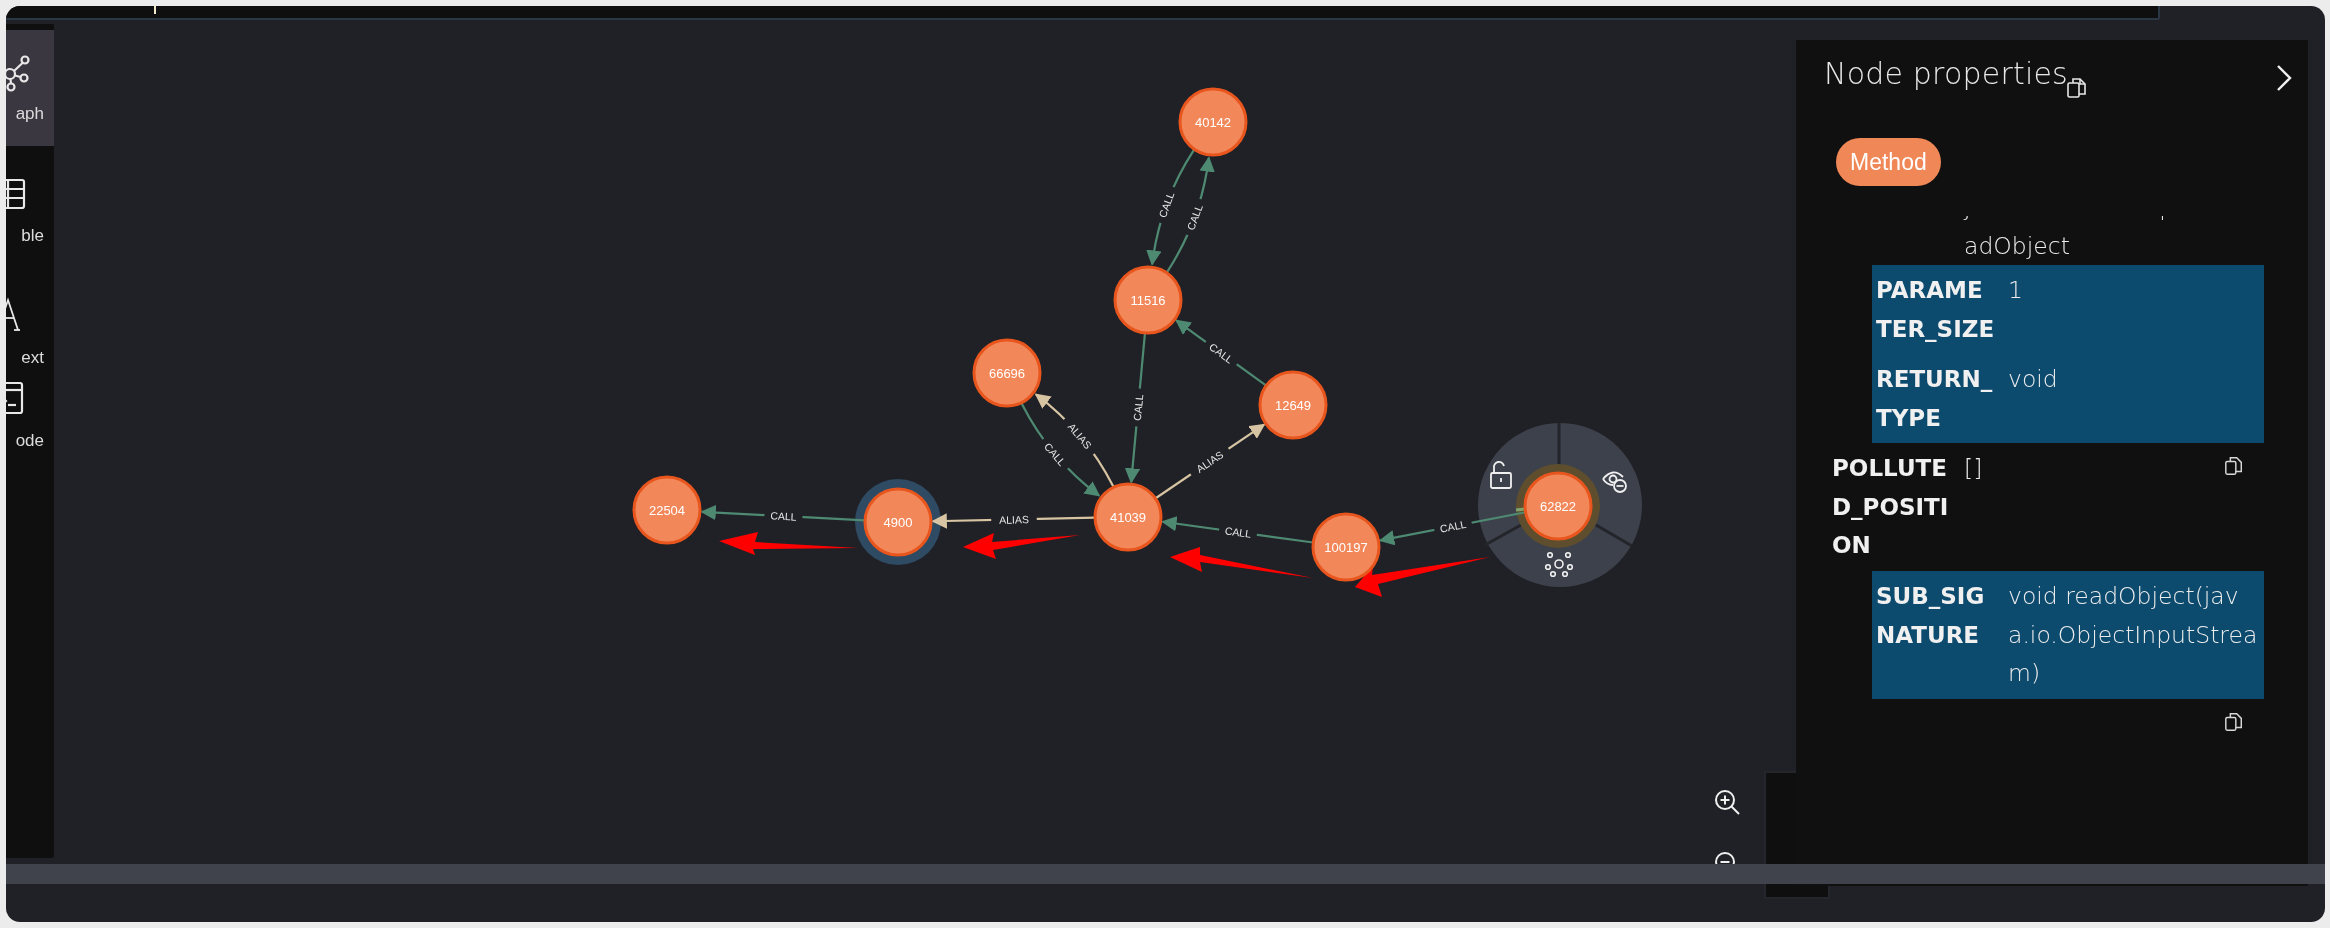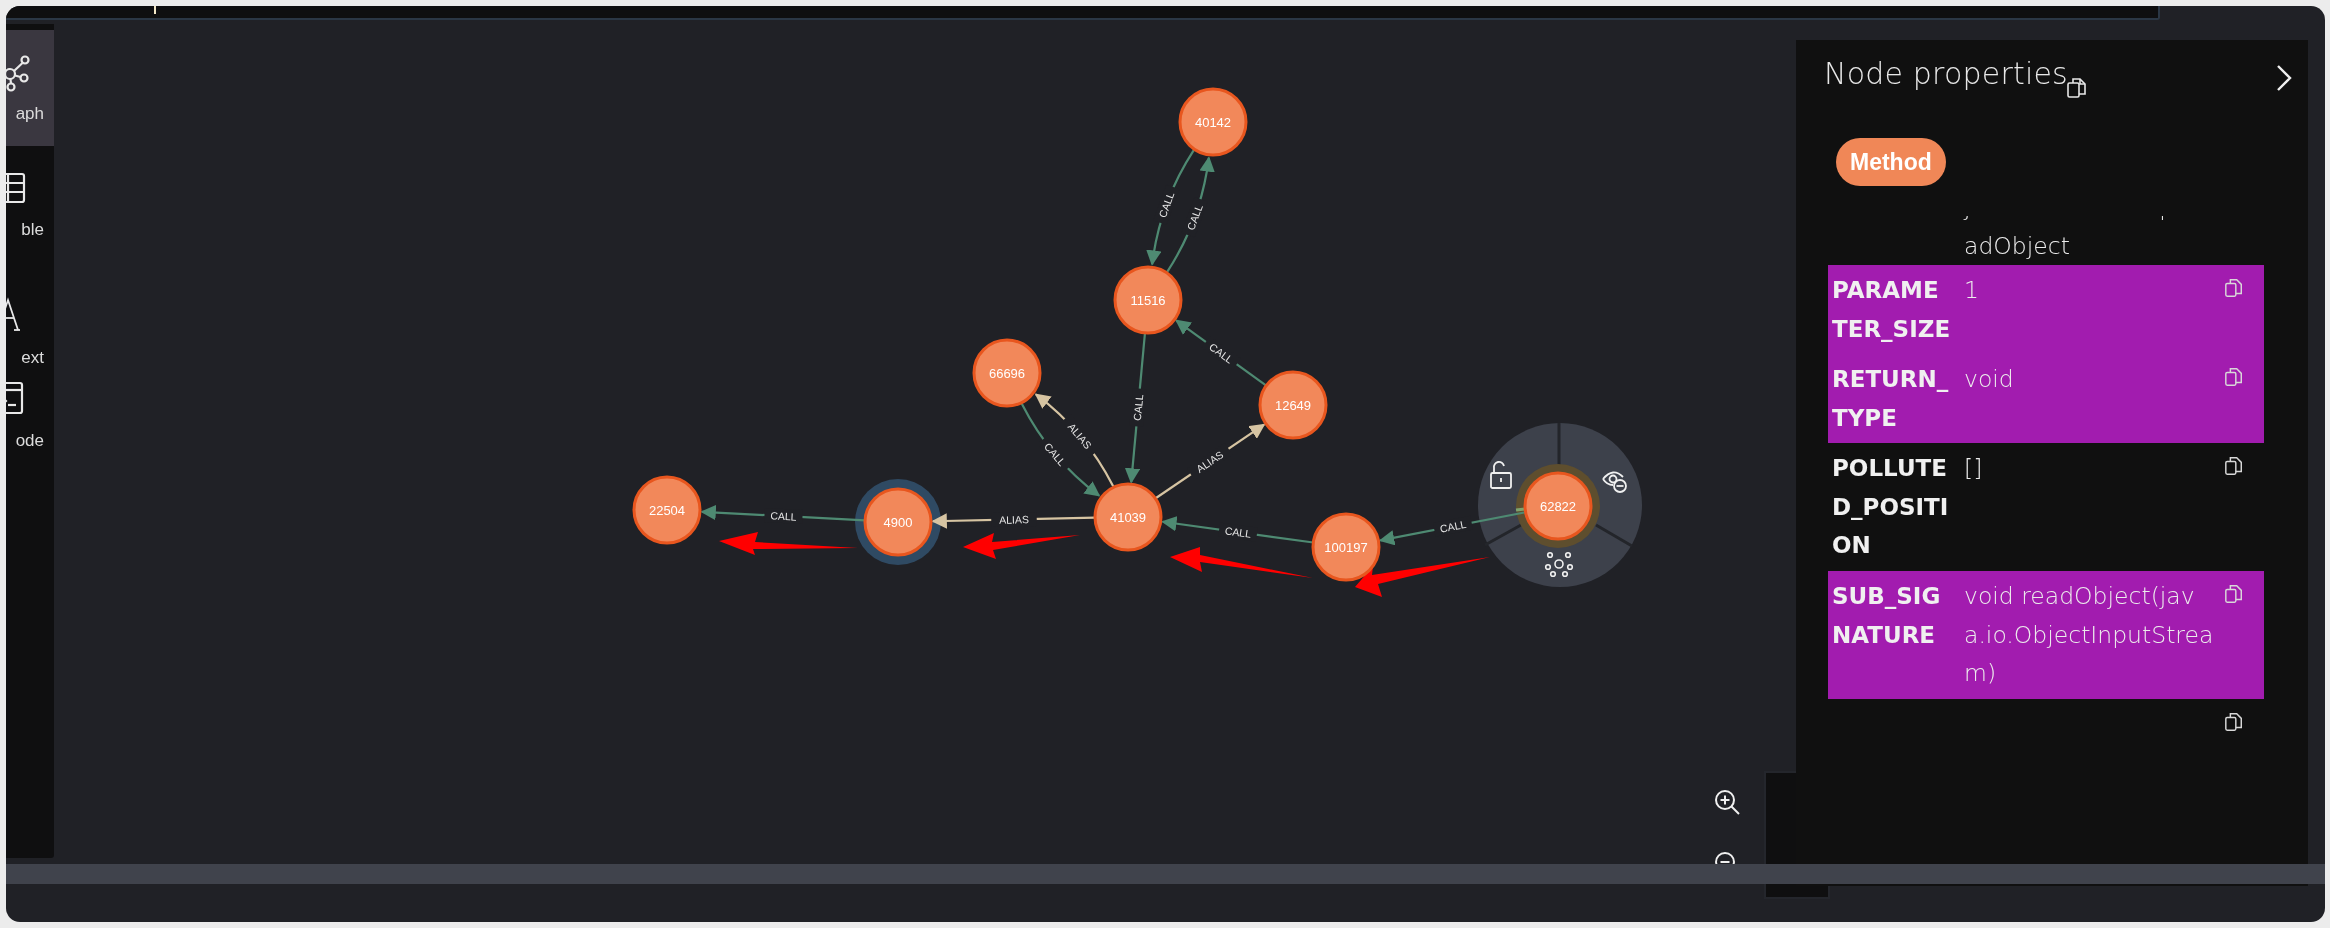--- a/index.html
+++ b/index.html
@@ -23,24 +23,24 @@
   .edge-label { font-family:"Liberation Sans", sans-serif; font-size:10.5px; fill:#e8e8e8; text-anchor:middle; dominant-baseline:central; }
   .zoom-ctl { position:absolute; left:1710px; top:751px; width:62px; height:124px; background:#0f0f10;
               border:2px solid #24262c; }
   .zoom-btn { position:absolute; left:15px; width:32px; height:32px; cursor:pointer; }
   .panel { position:absolute; left:1790px; top:34px; width:512px; height:846px; background:#101010; overflow:hidden; }
   .panel-title { position:absolute; left:28px; top:16px; font-size:30px; color:#e8e8e8;
                  font-family:"DejaVu Sans", sans-serif; font-weight:300; letter-spacing:0.2px; }
   .title-copy { position:absolute; left:270px; top:36px; width:22px; height:24px; cursor:pointer; }
   .chevron { position:absolute; left:474px; top:20px; width:28px; height:36px; cursor:pointer; }
   .badge { position:absolute; left:40px; top:98px; height:48px; padding:0 14px; line-height:48px; border-radius:24px;
-           background:#f08757; color:#fff; font-family:"Liberation Sans", sans-serif; font-weight:bold; font-size:23px; }
+           background:#f08757; color:#fff; font-family:"Liberation Sans", sans-serif; font-weight:normal; font-size:23px; }
   .rows { position:absolute; left:32px; top:176px; width:436px; height:668px; overflow:hidden; }
   .row { position:relative; width:436px; font-size:24px; line-height:38.5px; color:#e6e6e6; }
-  .row.alt { background:#a21caf; }
+  .row.alt { background:#0c4a6e;margin-left:44px; }
   .row .k { position:absolute; left:4px; top:6px; width:122px; font-weight:bold; color:#f0f0f0; word-break:break-all;
             font-family:"DejaVu Sans", sans-serif; font-size:23px; }
   .row .v { margin-left:136px; padding-top:6px; width:250px; word-break:break-all; font-family:"DejaVu Sans", sans-serif;
             font-size:23.5px; font-weight:300; color:#ececec; }
   .row .cp { position:absolute; left:396px; top:12px; width:20px; height:22px; cursor:pointer; }
   .scrollbar-h { position:absolute; left:0; top:858px; width:2319px; height:20px; background:#40434c; }
 </style>
 </head>
 <body>
 
@@ -55,21 +55,21 @@
         <circle cx="16" cy="22" r="5"></circle>
           <circle cx="31" cy="8" r="3.5"></circle>
           <circle cx="30" cy="26" r="3.5"></circle>
           <circle cx="17" cy="35" r="3.5"></circle>
         <line x1="20" y1="19" x2="29" y2="10.5"></line>
           <line x1="21" y1="23.5" x2="26.5" y2="25"></line>
           <line x1="16.5" y1="27" x2="17" y2="31.5"></line>
       </svg>
       <span class="lbl">aph</span>
     </div>
-    <div class="side-item" style="top:122px">
+    <div class="side-item" style="top:128px">
       <svg class="ico" viewBox="0 0 40 40" fill="none" stroke="#e8e8e8" stroke-width="2.2">
         <rect x="6" y="6" width="24" height="28" rx="2"></rect>
           <line x1="6" y1="15" x2="30" y2="15"></line>
           <line x1="6" y1="24" x2="30" y2="24"></line>
           <line x1="14" y1="6" x2="14" y2="34"></line>
       </svg>
       <span class="lbl">ble</span>
     </div>
     <div class="side-item" style="top:250px">
       <svg class="ico" viewBox="0 0 40 40" fill="none" stroke="#e8e8e8" stroke-width="1.8">

